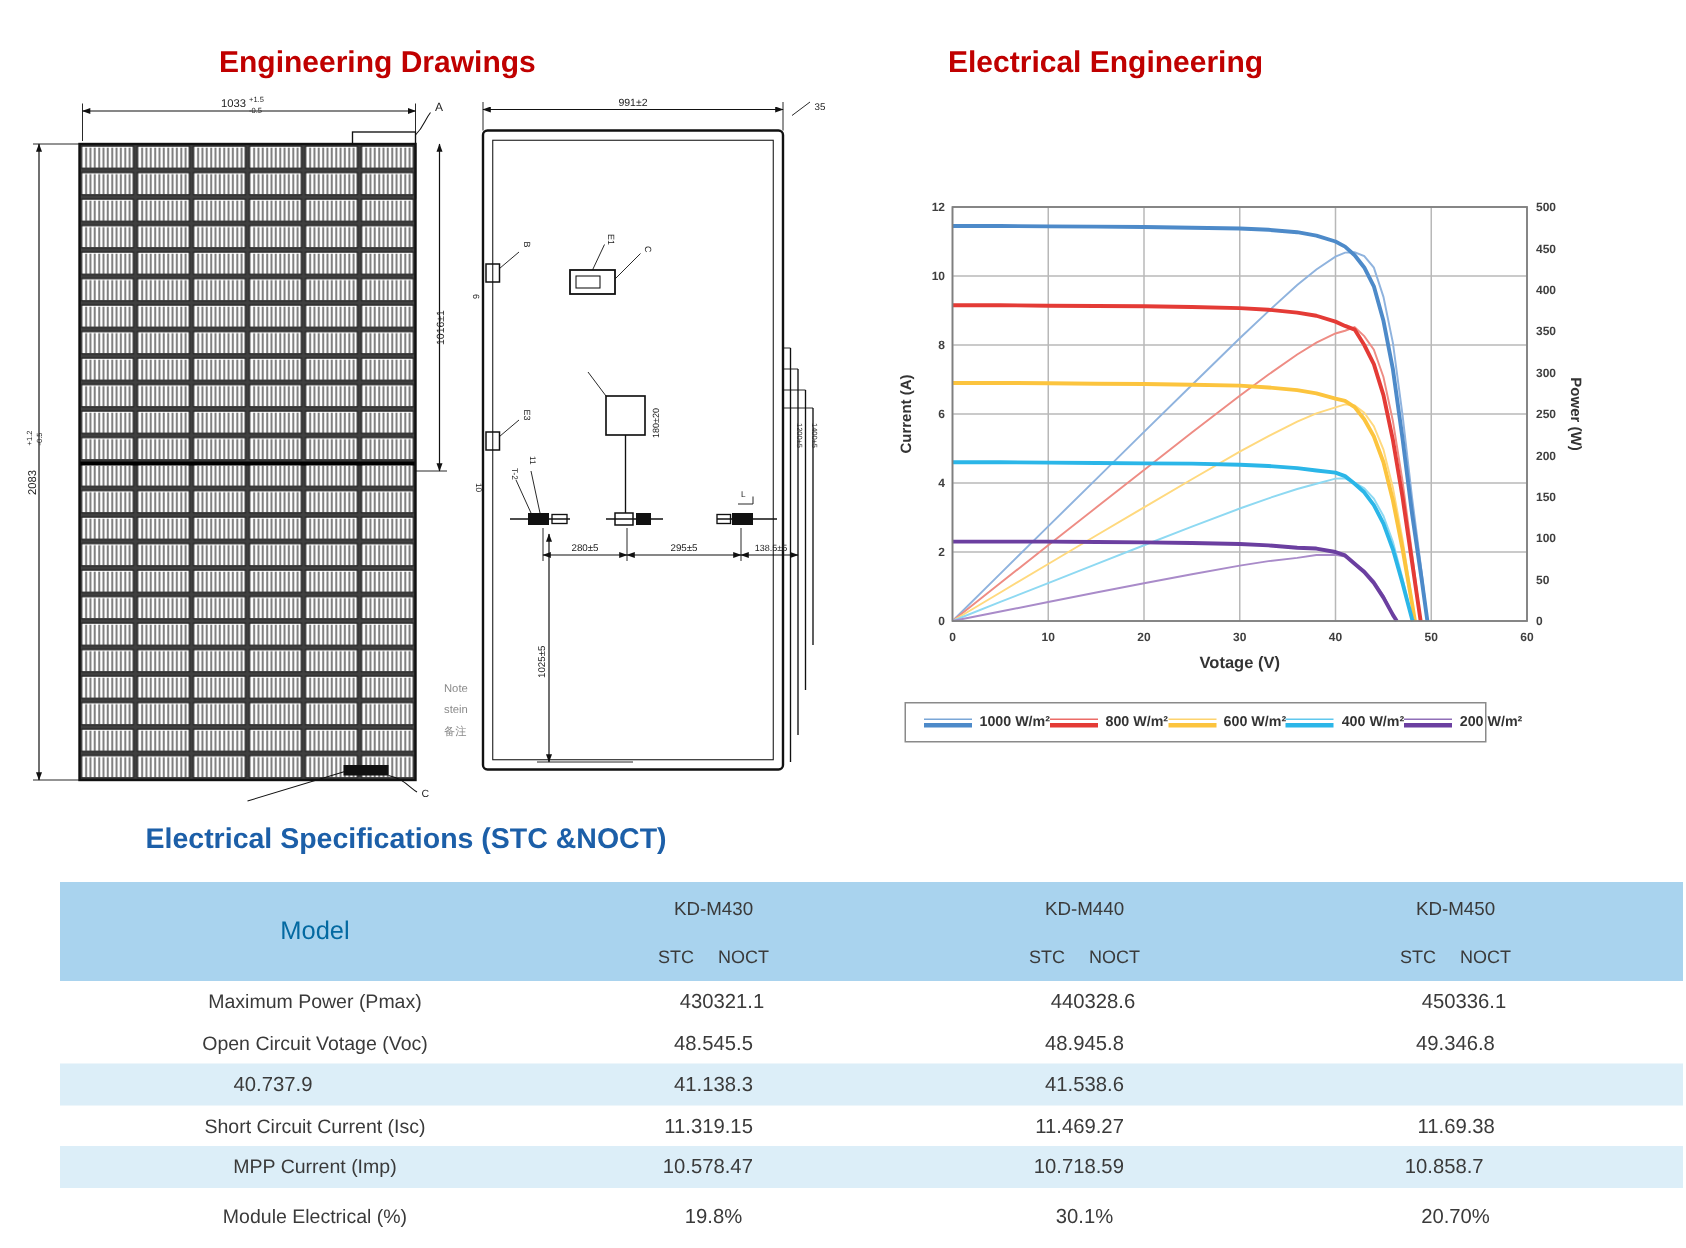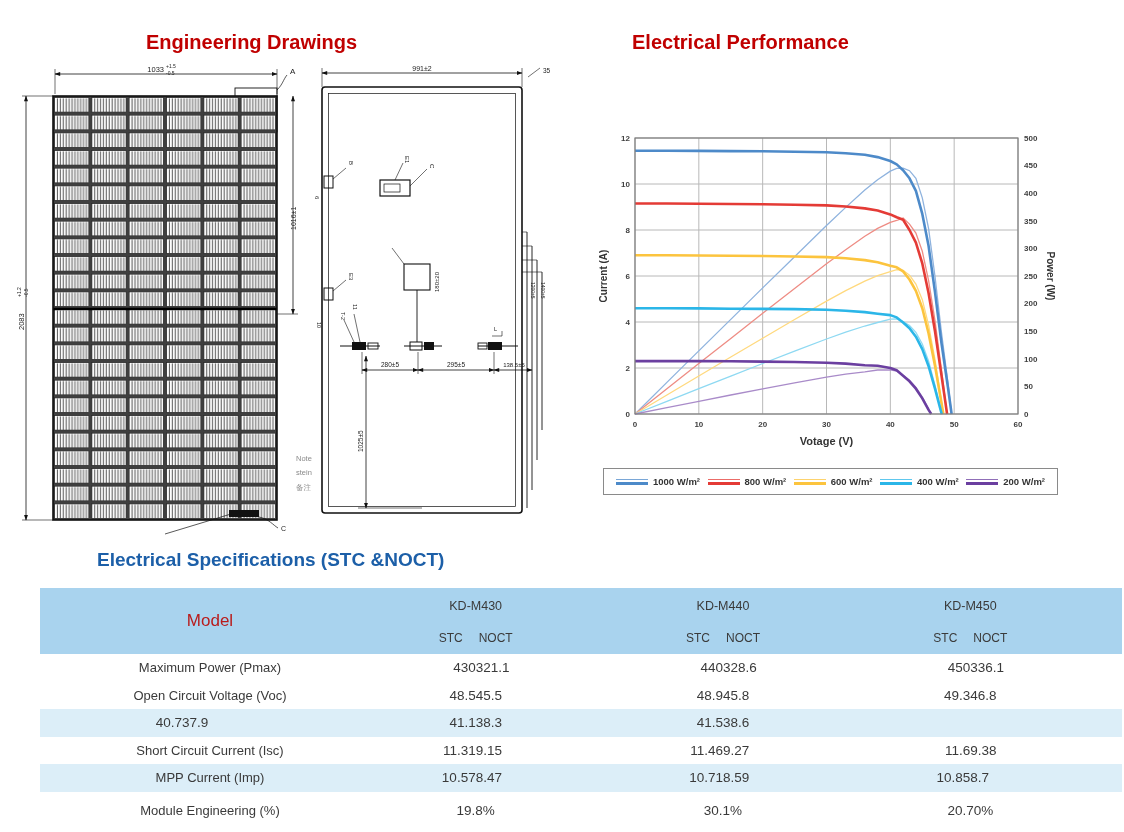--- a/index.html
+++ b/index.html
@@ -11,32 +11,32 @@
   .t-eng{left:98px;top:31px;margin-left:48px;}
   .t-perf{left:632px;top:31px;}
   .t-spec{left:97px;top:549px;font-size:19px;}
   .chart-title{position:absolute;left:598px;top:107px;width:456px;text-align:center;
     font-size:16.5px;font-weight:600;color:#4a4a4a;}
   .svg-front{position:absolute;left:15px;top:58px;}
   .svg-back{position:absolute;left:300px;top:60px;}
   .svg-chart{position:absolute;left:595px;top:132px;}
   .note{position:absolute;left:296px;top:452px;font-size:7.5px;color:#8a8a8a;line-height:1.9;}
   .note span{display:block;}
-  .legend{position:absolute;left:603px;top:468px;width:455px;box-sizing:border-box;
+  .legend{position:absolute;left:603px;top:468px;width:388px;box-sizing:border-box;
     border:1px solid #8a8a8a;background:#fff;display:flex;align-items:center;
     justify-content:space-between;padding:7px 12px;}
   .leg-item{display:flex;align-items:center;gap:5px;}
   .leg-swatch{width:32px;display:flex;flex-direction:column;gap:2px;}
   .leg-swatch i{display:block;height:2.5px;}
   .leg-swatch i.thin{height:1.5px;opacity:.75;}
   .leg-label{font-size:9.5px;color:#333;font-weight:600;white-space:nowrap;}
   
   .spec-table{position:absolute;left:40px;top:588px;width:1082px;color:#3a3a3a;}
   .thead{display:grid;grid-template-columns:340px 1fr 1fr 1fr;background:#a9d3ee;height:66px;}
-  .model-cell{display:flex;align-items:center;justify-content:center;font-size:17px;color:#b91c1c;}
+  .model-cell{display:flex;align-items:center;justify-content:center;font-size:17px;color:#0369a1;}
   .mcol{display:flex;flex-direction:column;justify-content:space-between;padding:11px 0 9px;}
   .mname{text-align:center;font-size:12.5px;transform:translateX(-28px);}
   .subh{display:flex;justify-content:center;gap:16px;font-size:12px;transform:translateX(-28px);}
   .trow{display:grid;grid-template-columns:340px 1fr 1fr 1fr;height:27.5px;align-items:center;font-size:13.5px;}
   .trow.alt{background:#dceef8;}
   .trow:last-child{height:37px;}
   .tlabel{text-align:center;font-size:13px;}
   .tval{display:flex;justify-content:center;transform:translateX(-28px);}
   .tval .stc{min-width:36px;text-align:right;}
   .tval .noct{min-width:36px;text-align:left;}
@@ -44,21 +44,21 @@
   
   .dln{stroke:#111;fill:none;}
   .dtx{fill:#222;font-family:"Liberation Sans",sans-serif;}
 </style>
 </head>
 <body>
 
 <div class="page">
 
   <div class="section-title red t-eng">Engineering Drawings</div>
-  <div class="section-title red t-perf">Electrical Performance</div>
+  <div class="section-title red t-perf">Electrical Engineering</div>
 
   <svg class="svg-front" width="292" height="478" viewBox="0 0 292 478">
     <defs>
       <marker id="ar" markerWidth="8" markerHeight="6" refX="6.5" refY="2.5" orient="auto">
         <path d="M0,0 L7,2.5 L0,5 z" fill="#111"></path>
       </marker>
       <marker id="ars" markerWidth="8" markerHeight="6" refX="0.5" refY="2.5" orient="auto">
         <path d="M7,0 L0,2.5 L7,5 z" fill="#111"></path>
       </marker>
       <pattern id="cellp" x="38" y="38" width="37.333" height="17.667" patternUnits="userSpaceOnUse">
@@ -341,21 +341,21 @@
           <div class="tval">
             <span class="stc">440</span>
             <span class="noct">328.6</span>
           </div>
           <div class="tval">
             <span class="stc">450</span>
             <span class="noct">336.1</span>
           </div>
         </div>
         <div class="trow">
-      <div class="tlabel">Open Circuit Voltage (Voc)</div>
+      <div class="tlabel">Open Circuit Votage (Voc)</div>
           <div class="tval">
             <span class="stc">48.5</span>
             <span class="noct">45.5</span>
           </div>
           <div class="tval">
             <span class="stc">48.9</span>
             <span class="noct">45.8</span>
           </div>
           <div class="tval">
             <span class="stc">49.3</span>
@@ -400,21 +400,21 @@
           <div class="tval">
             <span class="stc">10.71</span>
             <span class="noct">8.59</span>
           </div>
           <div class="tval">
             <span class="stc">10.85</span>
             <span class="noct">8.7</span>
           </div>
         </div>
         <div class="trow">
-      <div class="tlabel">Module Engineering (%)</div>
+      <div class="tlabel">Module Electrical (%)</div>
           <div class="tval">
             <span class="single">19.8%</span>
           </div>
           <div class="tval">
             <span class="single">30.1%</span>
           </div>
           <div class="tval">
             <span class="single">20.70%</span>
           </div>
         </div>

